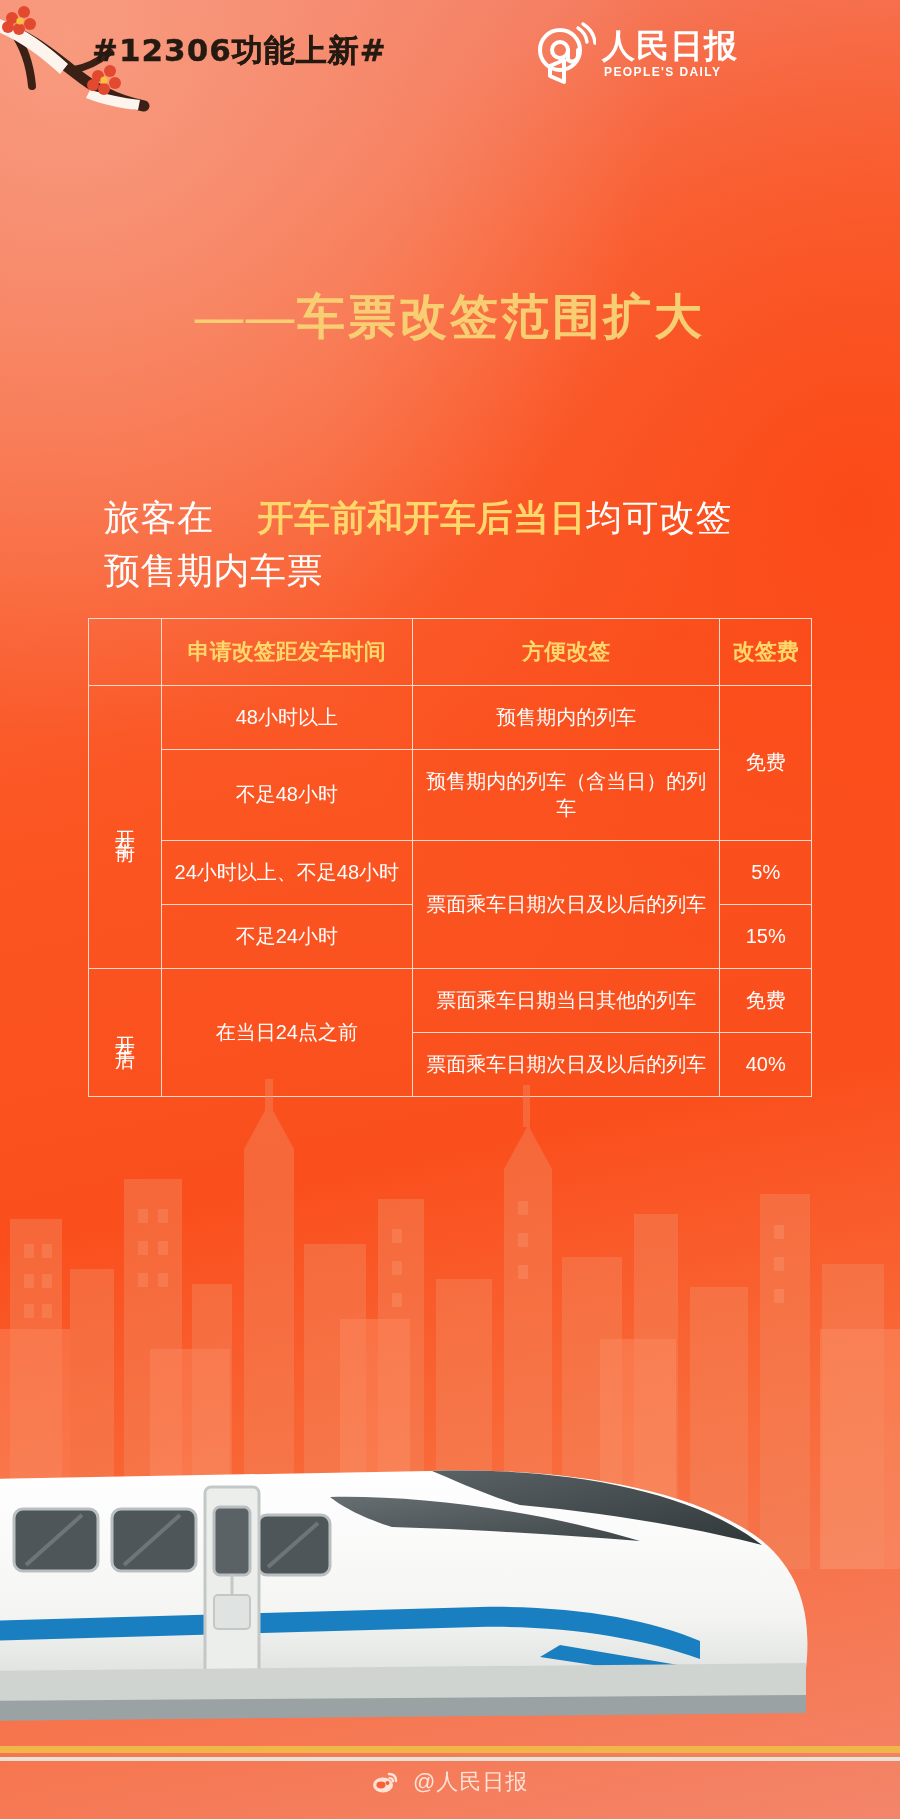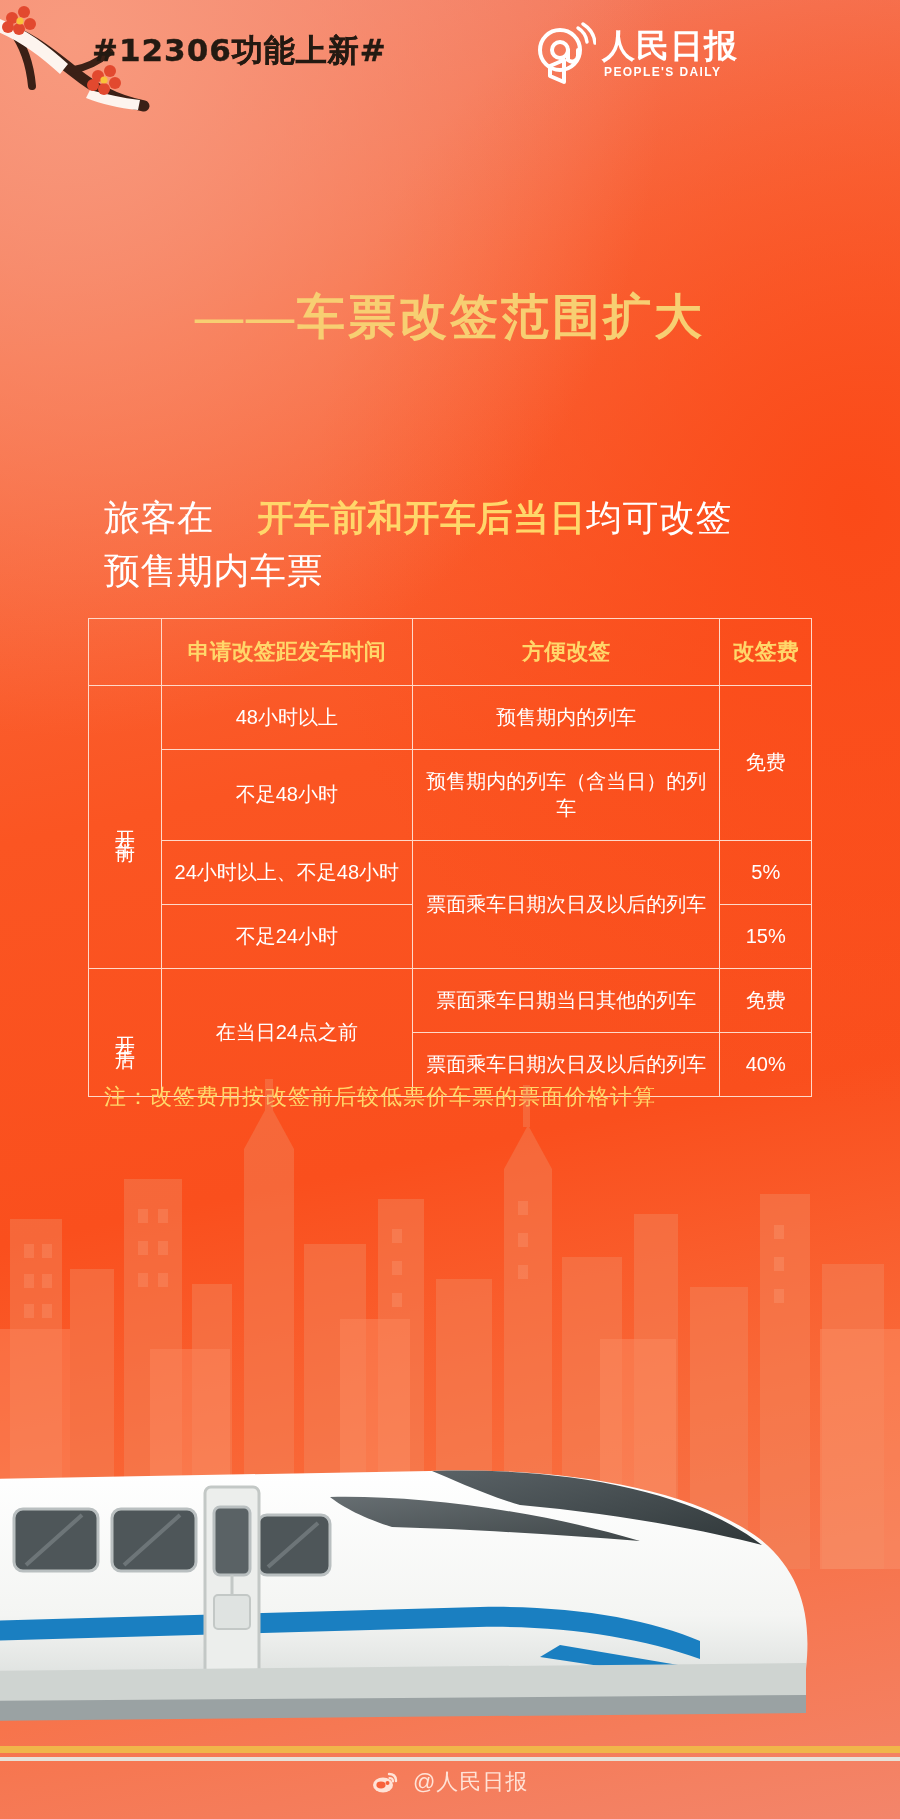--- a/index.html
+++ b/index.html
@@ -192,21 +192,20 @@
           <td>免费</td>
         </tr>
         <tr>
           <td style="height:48px;">票面乘车日期次日及以后的列车</td>
           <td>40%</td>
         </tr>
       </tbody>
     </table>
   </div>
 
-  <div class="note">注：改签费用按改签前后较低票价车票的票面价格计算</div>
 
   <svg class="skyline" viewBox="0 0 900 540" preserveAspectRatio="none">
     <g fill="#f08b63" opacity="0.75">
       <rect x="10" y="190" width="52" height="350"></rect>
       <rect x="70" y="240" width="44" height="300"></rect>
       <rect x="124" y="150" width="58" height="390"></rect>
       <rect x="192" y="255" width="40" height="285"></rect>
       <rect x="244" y="120" width="50" height="420"></rect>
       <rect x="304" y="215" width="62" height="325"></rect>
       <rect x="378" y="170" width="46" height="370"></rect>

